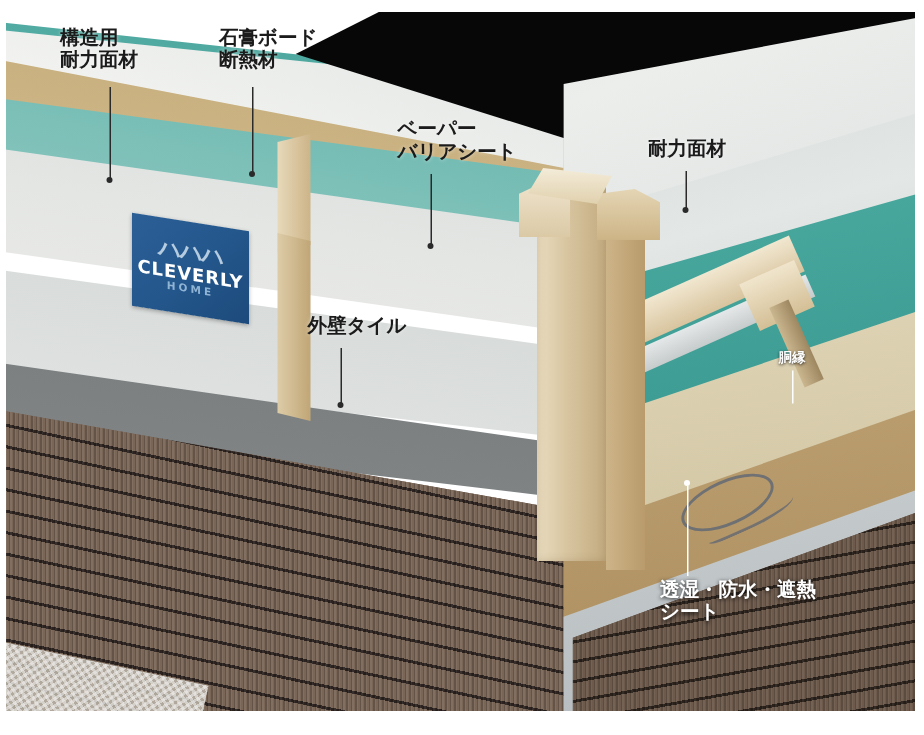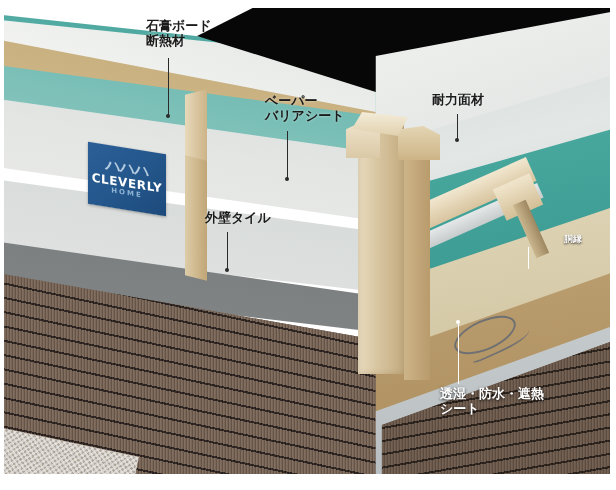--- a/index.html
+++ b/index.html
@@ -231,42 +231,42 @@
   .cal .txt{
     font-size:13px;font-weight:700;line-height:1.18;
     color:#1b1b1b;white-space:pre-line;
     text-shadow:0 0 3px rgba(255,255,255,.55);
   }
   .cal.light .txt{
     color:#ffffff;
     text-shadow:0 1px 3px rgba(0,0,0,.85);
   }
   .cal.tiny .txt{font-size:9px;color:#ffffff;
-    text-shadow:0 1px 2px rgba(0,0,0,.8);margin-left:45px;}
+    text-shadow:0 1px 2px rgba(0,0,0,.8);}
   .lead{
     position:absolute;width:1px;
     background:#2a2a2a;
   }
   .cal.light .lead,.cal.tiny .lead{background:#ffffff;}
   .dot{
     position:absolute;width:4px;height:4px;border-radius:50%;
     background:#2a2a2a;
   }
   .cal.light .dot{background:#ffffff;}
 
   
   #c-kouzou{left:40px;top:18px;}
   #c-kouzou .lead{left:33px;top:40px;height:62px;}
   #c-kouzou .dot{left:31px;top:100px;}
 
   #c-mukishitsu{left:146px;top:18px;}
   #c-mukishitsu .lead{left:22px;top:40px;height:58px;}
   #c-mukishitsu .dot{left:20px;top:96px;}
 
-  #c-paper{left:265px;top:93px;font-family:Liberation Serif, serif;}
+  #c-paper{left:265px;top:78px;font-family:Liberation Serif, serif;}
   #c-paper .lead{left:22px;top:38px;height:48px;}
   #c-paper .dot{left:20px;top:84px;}
 
   #c-sekkou{left:432px;top:92px;}
   #c-sekkou .lead{left:25px;top:22px;height:26px;}
   #c-sekkou .dot{left:23px;top:46px;}
 
   #c-yougyou{left:168px;top:148px;}
   #c-yougyou .lead{left:14px;top:40px;height:48px;}
   #c-yougyou .dot{left:12px;top:86px;}
@@ -329,20 +329,26 @@
     <div class="layer tyvek"></div>
     <div class="layer tyvek-sig"></div>
 
     <div class="layer sign">
       <span class="sign-mark">ハハハ</span>
       <span class="sign-name">CLEVERLY</span>
       <span class="sign-sub">HOME</span>
     </div>
   </div>
 
+  <div class="cal" id="c-kouzou">
+    <div class="txt">構造用
+耐力面材</div>
+    <div class="lead"></div>
+    <div class="dot"></div>
+  </div>
 
   <div class="cal" id="c-mukishitsu">
     <div class="txt">石膏ボード
 断熱材</div>
     <div class="lead"></div>
     <div class="dot"></div>
   </div>
 
   <div class="cal" id="c-paper">
     <div class="txt">ベーパー

